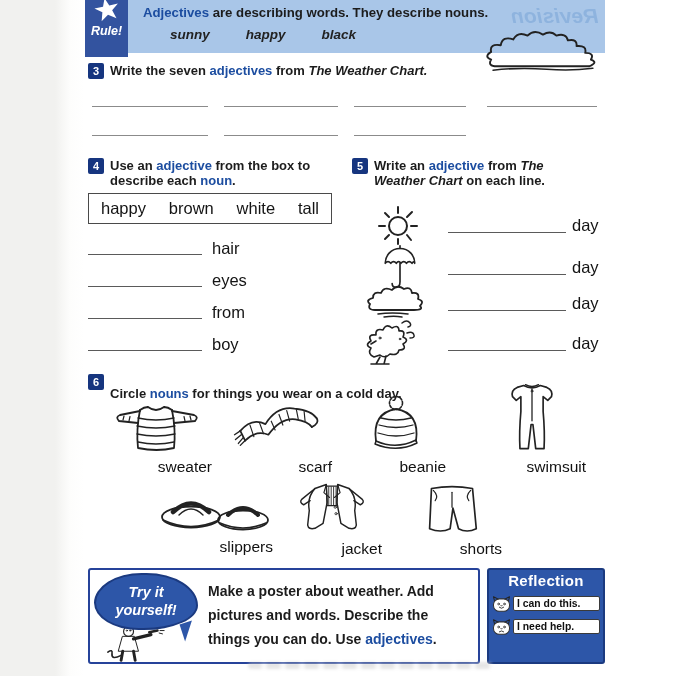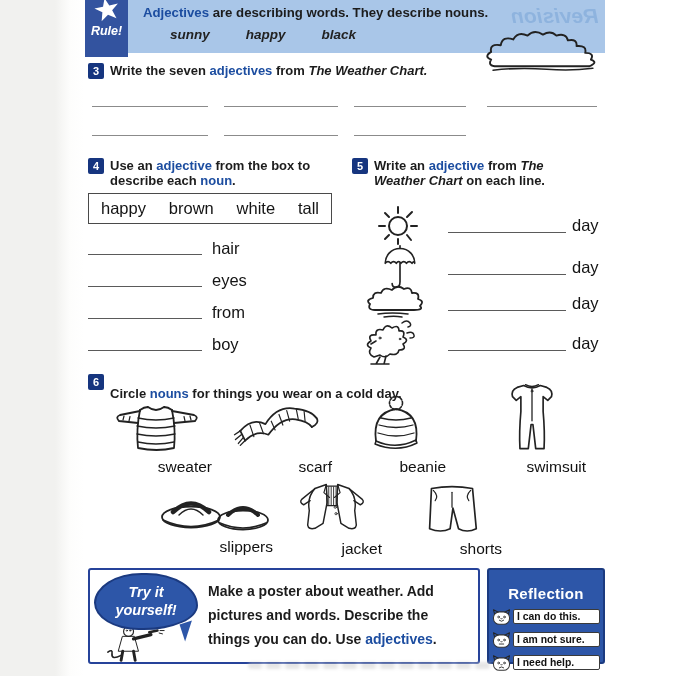--- a/index.html
+++ b/index.html
@@ -57,21 +57,21 @@
     display:flex; flex-direction:column; align-items:center; justify-content:center;
     color:#fff; font-size:14.5px; font-style:italic; font-weight:bold; line-height:1.2; z-index:2; }
   .bubble-tail { position:absolute; left:92px; top:52px; width:0; height:0;
     border-top:18px solid #2d56a8; border-right:13px solid transparent;
     transform:rotate(-18deg); z-index:1; }
   .try-text { position:absolute; left:118px; top:9px; width:264px; font-size:14px;
     line-height:1.72; color:#1c1c1c; font-weight:600; }
   .try-art { position:absolute; left:8px; top:44px; }
 
   .reflect-box { left:487px; top:568px; width:118px; height:96px; background:#2d56a8;
-    border:2.5px solid #1b3a80; border-radius:3px; padding:15px 3px; }
+    border:2.5px solid #1b3a80; border-radius:3px; padding:2px 3px; }
   .reflect-title { color:#fff; font-size:15px; font-weight:600; text-align:center;
     letter-spacing:.3px; height:19px; }
   .reflect-row { display:flex; align-items:center; height:21px; margin-top:2px; }
   .reflect-row .opt { flex:1; background:#fff; border:1px solid #3a3a3a; border-radius:2px;
     font-size:10.4px; font-weight:600; color:#111; padding:1px 0 1px 3px; margin-left:2px; }
 
   .smudge { left:248px; top:662px; width:244px; height:7px; opacity:.45;
     background:repeating-linear-gradient(90deg,#c7c7c7 0 13px,#efefef 13px 19px);
     filter:blur(1.6px); border-radius:4px; }
 </style>
@@ -324,33 +324,20 @@
     <span class="opt">I can do this.</span>
   </div>
   <div class="reflect-row">
     <span>
       <svg width="19" height="18" viewBox="0 0 26 24">
         <path d="M4 10 L2 2 L10 6 Z M22 10 L24 2 L16 6 Z" fill="#fff" stroke="#333" stroke-width="1.4"></path>
         <rect x="2" y="5" width="22" height="17" rx="8" fill="#fff" stroke="#333" stroke-width="1.4"></rect>
         <circle cx="9" cy="12" r="1.2" fill="#333" stroke="none"></circle>
         <circle cx="17" cy="12" r="1.2" fill="#333" stroke="none"></circle>
         <path d="M12.2 14 L13 15 L13.8 14" stroke="#333" stroke-width="1.1"></path>
-        <path d="M10 17.5 L16 17.5" stroke="#333" stroke-width="1.2"></path>
-      </svg>
-    </span>
-    <span class="opt">I am not sure.</span>
-  </div>
-  <div class="reflect-row">
-    <span>
-      <svg width="19" height="18" viewBox="0 0 26 24">
-        <path d="M4 10 L2 2 L10 6 Z M22 10 L24 2 L16 6 Z" fill="#fff" stroke="#333" stroke-width="1.4"></path>
-        <rect x="2" y="5" width="22" height="17" rx="8" fill="#fff" stroke="#333" stroke-width="1.4"></rect>
-        <circle cx="9" cy="12" r="1.2" fill="#333" stroke="none"></circle>
-        <circle cx="17" cy="12" r="1.2" fill="#333" stroke="none"></circle>
-        <path d="M12.2 14 L13 15 L13.8 14" stroke="#333" stroke-width="1.1"></path>
         <path d="M10 18.5 Q13 16 16 18.5" stroke="#333" stroke-width="1.2"></path>
       </svg>
     </span>
     <span class="opt">I need help.</span>
   </div>
 </div>
 
 <div class="abs smudge"></div>
 
 </body></html>

